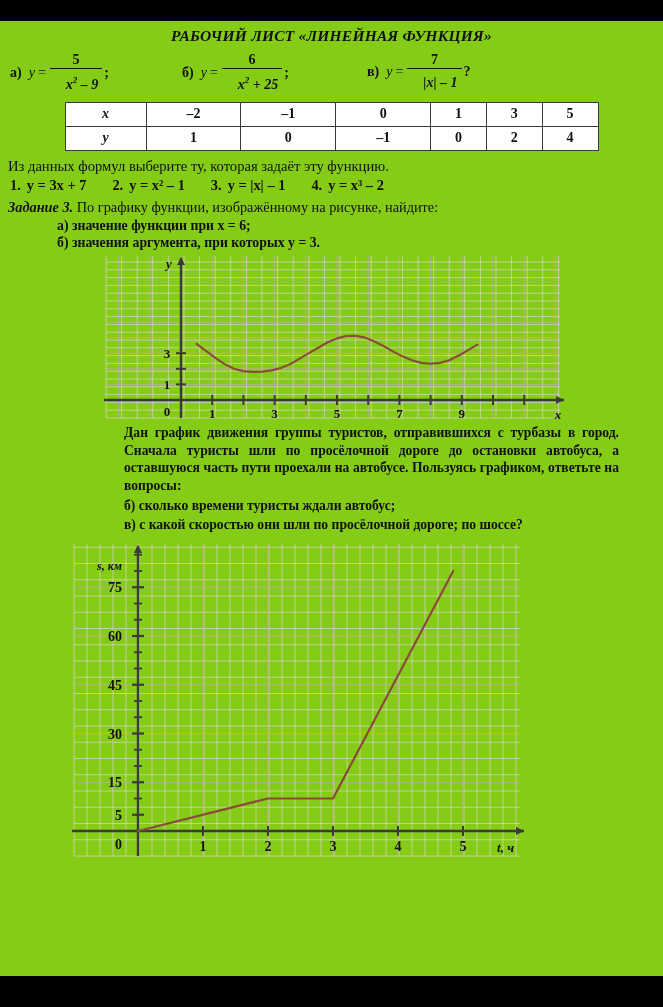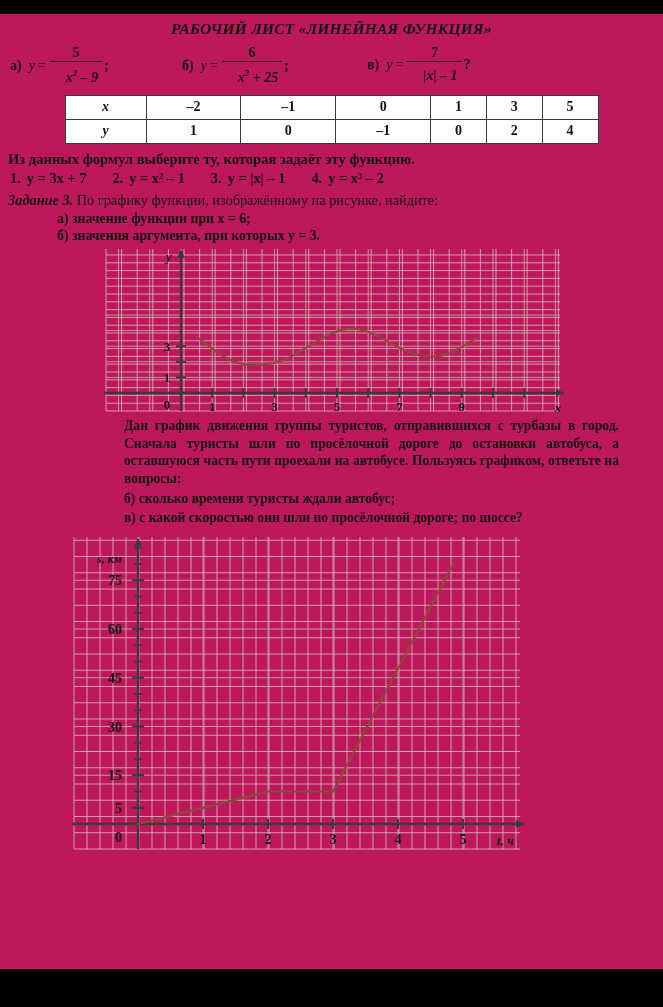--- a/index.html
+++ b/index.html
@@ -10,24 +10,24 @@
   body {
     width: 663px;
     height: 1007px;
     position: relative;
     font-family: "Liberation Serif", "DejaVu Serif", serif;
     overflow: hidden;
   }
   #page {
     position: absolute;
     left: 0;
-    top: 14px;
+    top: 21px;
     width: 663px;
     height: 955px;
-    background: #be185d;
+    background: #84cc16;
     color: #111;
     overflow: hidden;
   }
   .band-top, .band-bottom {
     position: absolute;
     left: 0;
     width: 663px;
     background: #000;
   }
   .band-top { top: 0; height: 14px; }
@@ -181,21 +181,21 @@
       <td>1</td>
       <td>0</td>
       <td>–1</td>
       <td>0</td>
       <td>2</td>
       <td>4</td>
     </tr>
   </tbody>
     </table>
 
-  <div class="row" style="font-weight:bold;font-size:14.6px;padding-top:2px">Из данных формул выберите ту, которая задаёт эту функцию.</div>
+  <div class="row" style="font-weight:normal;font-size:14.6px;padding-top:2px">Из данных формул выберите ту, которая задаёт эту функцию.</div>
 
   <div class="opts">
     <div class="opt">
       <span class="n">1.</span>
       <b>y = 3x + 7</b>
     </div>
     <div class="opt">
       <span class="n">2.</span>
       <b>y = x² – 1</b>
     </div>

